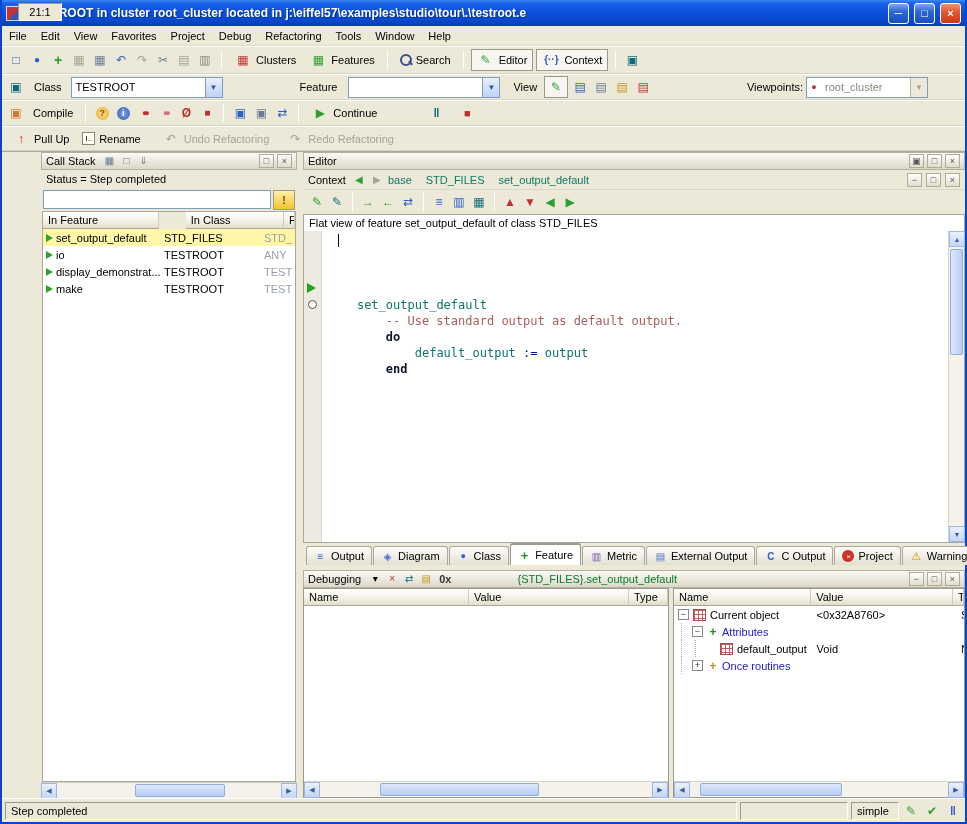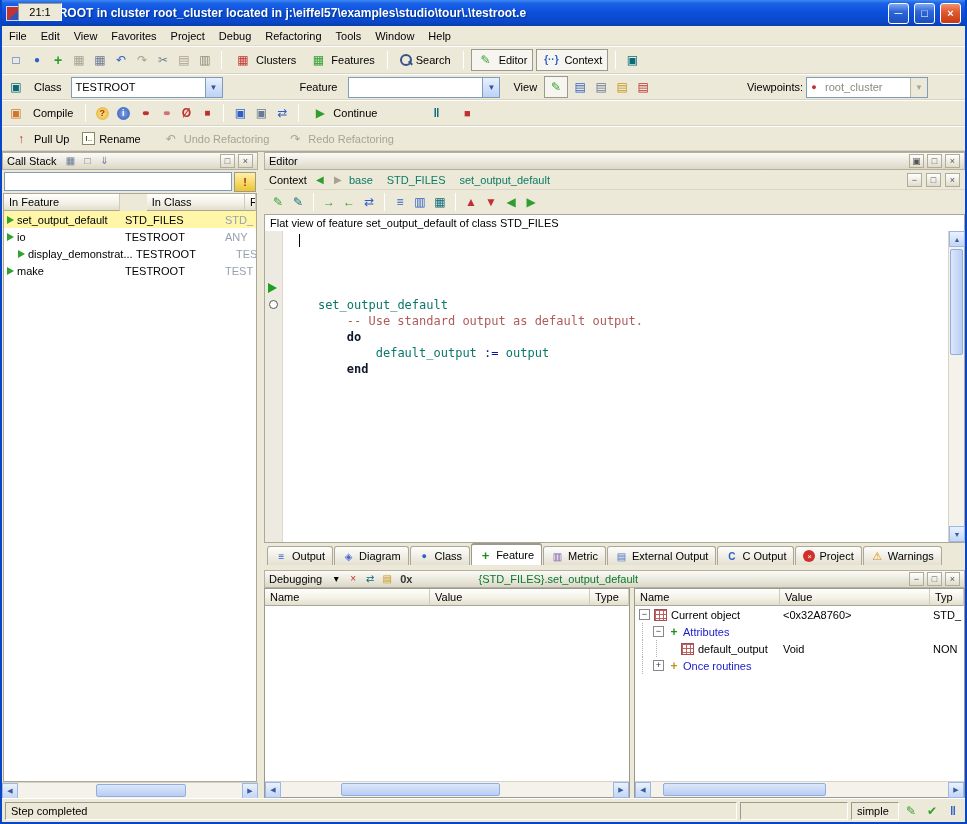--- a/index.html
+++ b/index.html
@@ -43,21 +43,21 @@
   .dots { letter-spacing:-3px; font-size:9px; }
   .box-icon { border:1px solid #8A8674; background:#FFFFF4; font-size:8px; padding:0 2px; height:13px; display:inline-flex; align-items:center; }
   .combo { height:21px; border:1px solid #7F9DB9; background:#fff; display:inline-flex; align-items:center; overflow:hidden; }
   .combo-txt { flex:1; padding:0 4px; white-space:nowrap; overflow:hidden; }
   .combo-btn { width:17px; height:100%; background:linear-gradient(#E8F0FC,#BDD2F6); border-left:1px solid #7F9DB9;
                color:#35519C; font-size:8px; display:flex; align-items:center; justify-content:center; }
   .combo.disabled .combo-txt { color:#8A887C; }
   .combo.disabled .combo-btn { background:#ECE9D8; color:#A8A494; border-left-color:#B8B4A4; }
 
   
-  .main { flex:1; display:flex; min-height:0; border-top:1px solid #ACA899; }
+  .main { flex:1; display:flex; min-height:0; border-top:1px solid #ACA899;padding-left:39px; }
   .left-pane { width:256px; flex:0 0 256px; display:flex; flex-direction:column; background:#ECE9D8; min-height:0; }
   .splitter { width:6px; flex:0 0 6px; background:#ECE9D8; }
   .right-col { flex:1; display:flex; flex-direction:column; min-width:0; min-height:0; }
 
   .pane-hdr { height:18px; flex:0 0 18px; display:flex; align-items:center; gap:3px; padding:0 4px;
               background:linear-gradient(180deg,#FBFAF6,#DCD8C8); border:1px solid #B4B09E; }
   .ph-title { margin-right:4px; }
   .ph-spacer { flex:1; }
   .ph-btn { width:15px; height:14px; border:1px solid #B0AC9A; background:linear-gradient(#FFF,#E0DCCB);
             font-size:9px; color:#555; display:inline-flex; align-items:center; justify-content:center; }
@@ -295,20 +295,21 @@
     <div class="left-pane">
       <div class="pane-hdr">
         <span class="ph-title">Call Stack</span>
         <span class="ic sm g-slate">▦</span>
         <span class="ic sm g-slate">□</span>
         <span class="ic sm g-slate">⇓</span>
         <span class="ph-spacer"></span>
         <span class="ph-btn">□</span>
         <span class="ph-btn">×</span>
       </div>
+      <div class="status-line">Status = Step completed</div>
       <div class="depth-row">
         <input class="depth-input" value="" style="">
         <span class="gold-btn">
             <span style="color:#A03020;font-weight:bold">!</span>
           </span>
       </div>
       <div class="cs-table">
         <div class="cs-head" id="cshead">
             <div class="th" style="width: 118px;">In Feature</div>
             <div class="th" style="width: 100px; margin-left: 27px;">In Class</div>
@@ -325,21 +326,21 @@
             </div>
             <div class="cs-row">
               <div class="cs-c" style="width: 118px;">
                 <span class="cs-arrow"></span>
                 <span>io</span>
               </div>
               <div class="cs-c" style="width: 100px;">TESTROOT</div>
               <div class="cs-c dim" style="flex: 1 1 0%;">ANY</div>
             </div>
             <div class="cs-row">
-              <div class="cs-c" style="width: 118px; margin-left: 11px;">
+              <div class="cs-c" style="width: 118px;">
                 <span class="cs-arrow"></span>
                 <span>display_demonstrat...</span>
               </div>
               <div class="cs-c" style="width: 100px;">TESTROOT</div>
               <div class="cs-c dim" style="flex: 1 1 0%;">TEST</div>
             </div>
             <div class="cs-row">
               <div class="cs-c" style="width: 118px;">
                 <span class="cs-arrow"></span>
                 <span>make</span>

